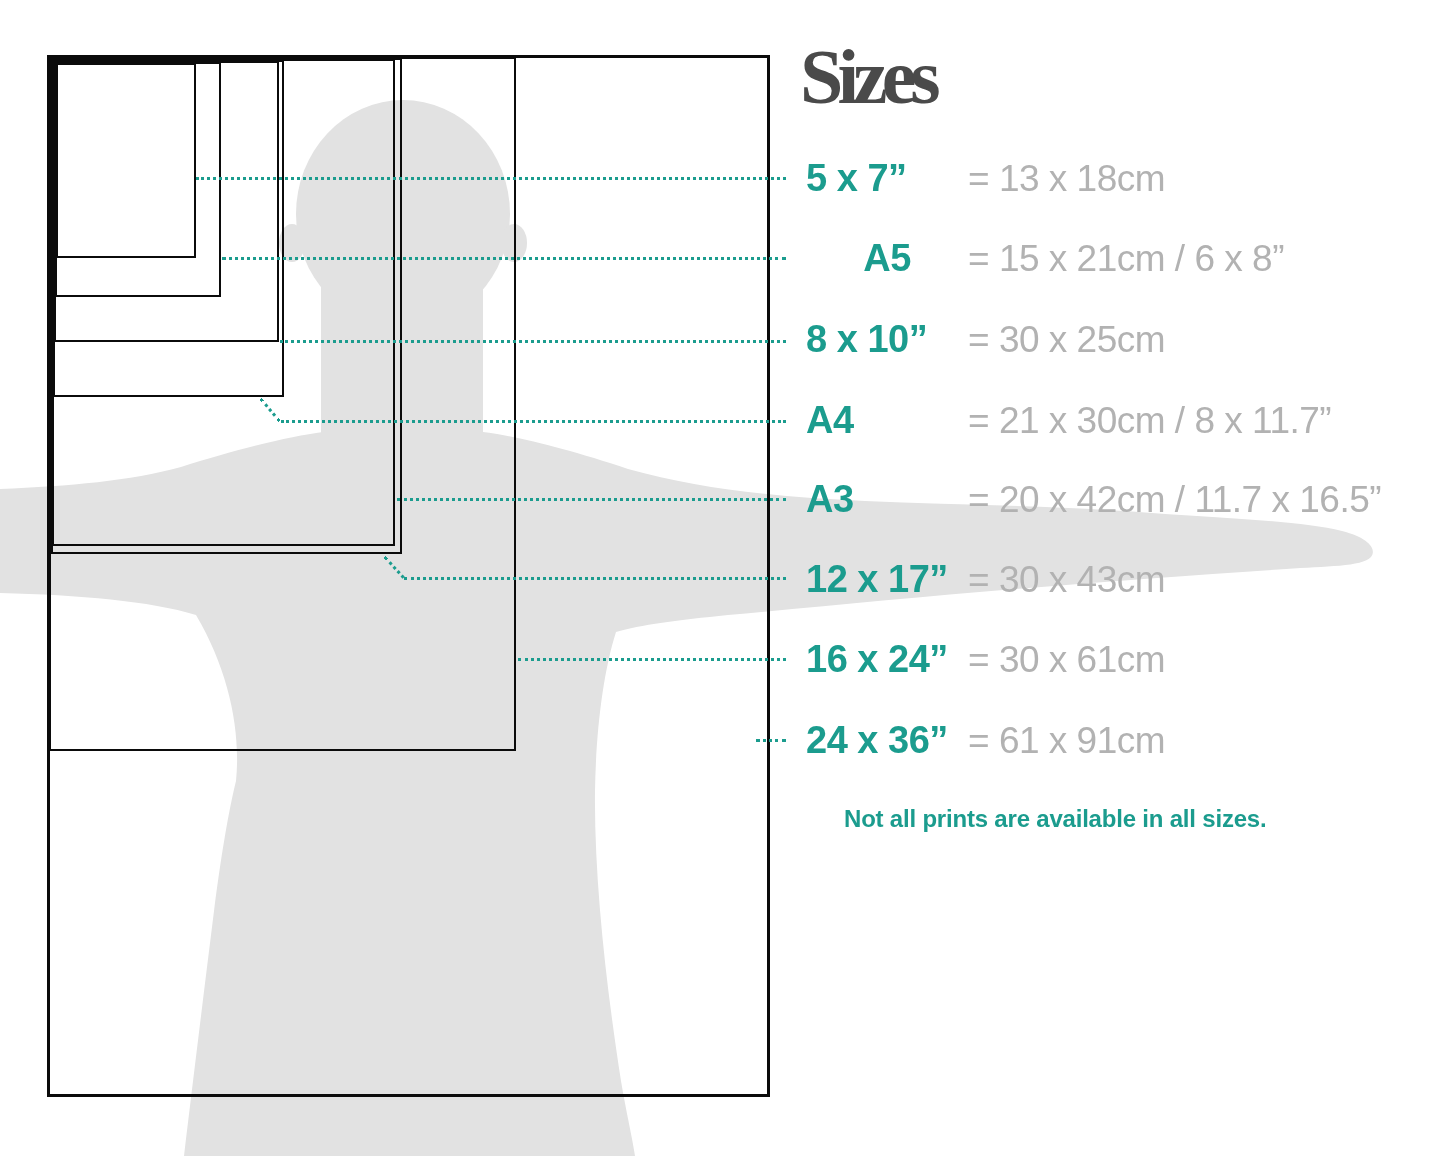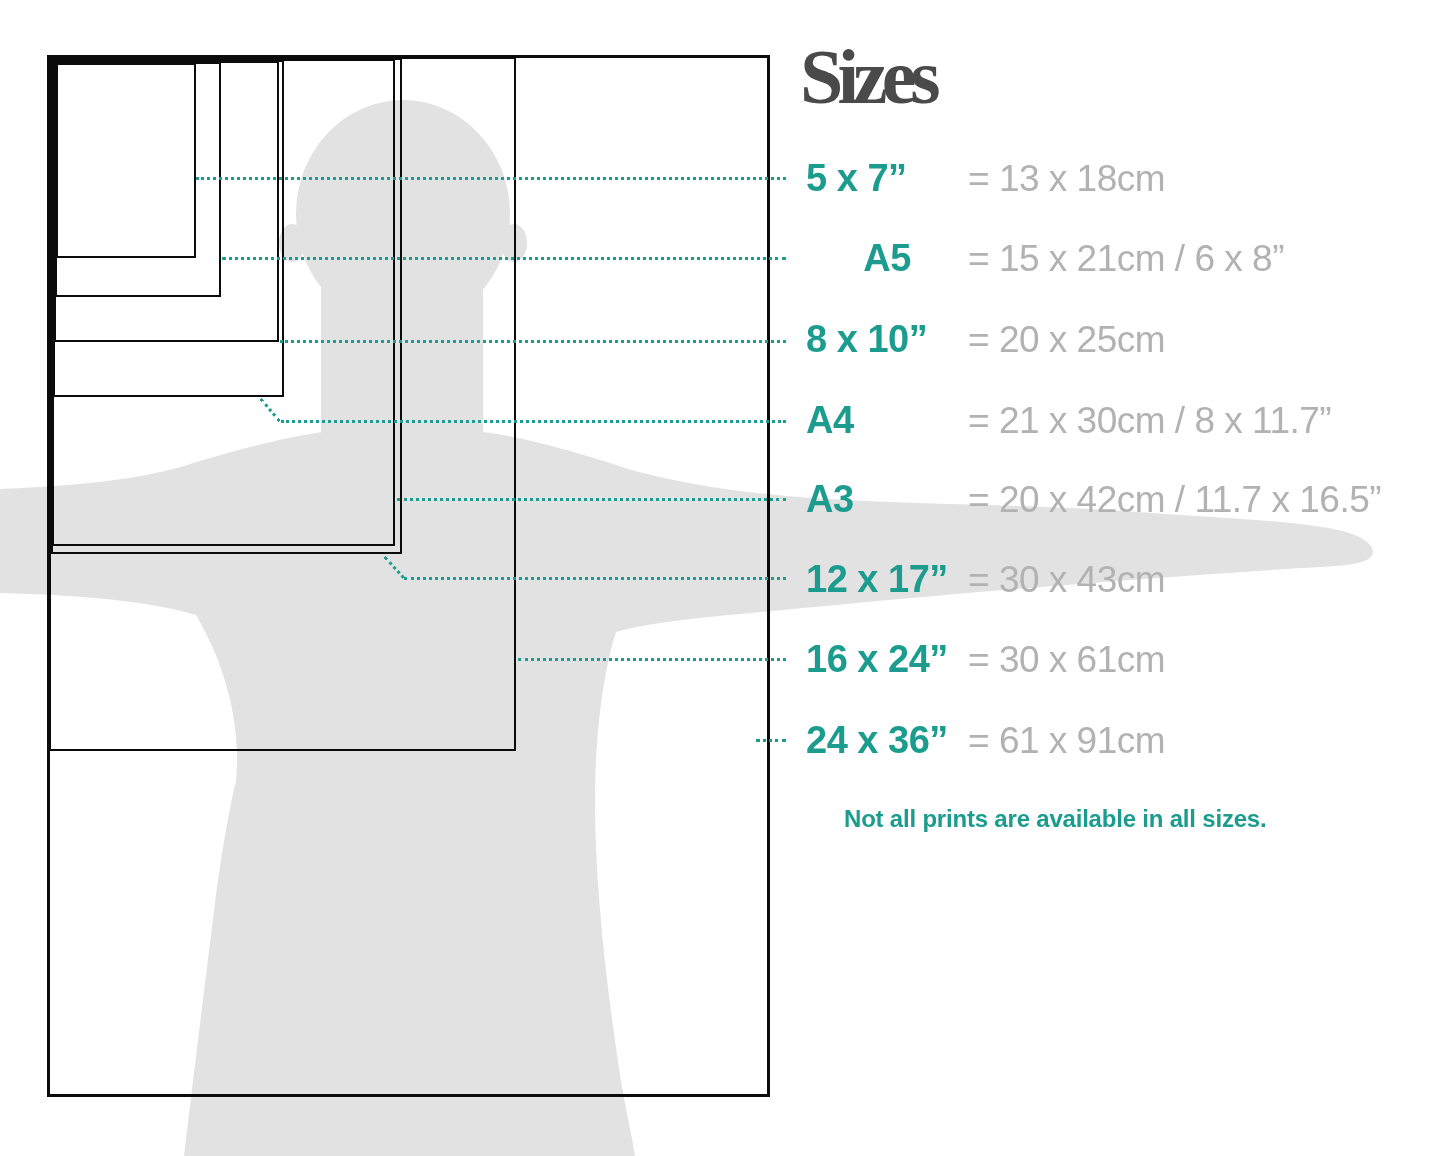--- a/index.html
+++ b/index.html
@@ -75,21 +75,21 @@
                C 150 601, 80 595, 0 593
                Z"></path>
     </g>
   </svg>
 
   <div class="legend-title">Sizes</div>
 
   <div id="legend-rows">
       <div class="size-row" style="top: 154px;"><span class="size-label">5 x 7”</span><span class="size-value">= 13 x 18cm</span></div>
       <div class="size-row" style="top: 234px; text-align: center;"><span class="size-label">A5</span><span class="size-value">= 15 x 21cm / 6 x 8”</span></div>
-      <div class="size-row" style="top: 315px;"><span class="size-label">8 x 10”</span><span class="size-value">= 20 x 25cm</span></div>
+      <div class="size-row" style="top: 315px;"><span class="size-label">8 x 10”</span><span class="size-value">= 30 x 25cm</span></div>
       <div class="size-row" style="top: 396px; text-decoration: underline;"><span class="size-label">A4</span><span class="size-value">= 21 x 30cm / 8 x 11.7”</span></div>
       <div class="size-row" style="top: 475px;"><span class="size-label">A3</span><span class="size-value">= 20 x 42cm / 11.7 x 16.5”</span></div>
       <div class="size-row" style="top: 555px;"><span class="size-label">12 x 17”</span><span class="size-value">= 30 x 43cm</span></div>
       <div class="size-row" style="top: 635px;"><span class="size-label">16 x 24”</span><span class="size-value">= 30 x 61cm</span></div>
       <div class="size-row" style="top: 716px;"><span class="size-label">24 x 36”</span><span class="size-value">= 61 x 91cm</span></div>
     </div>
 
   <div class="legend-note">Not all prints are available in all sizes.</div>
 <div class="frame" style="left: 47px; top: 55px; width: 723px; height: 1042px; border-width: 3px;"></div>
     <div class="frame" style="left: 49px; top: 57px; width: 467px; height: 694px; border-width: 2px;"></div>

